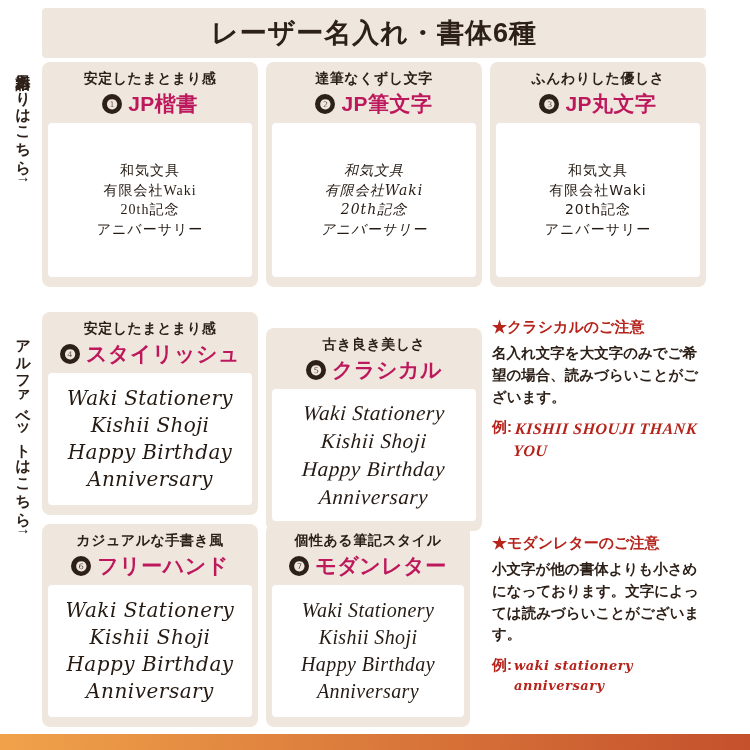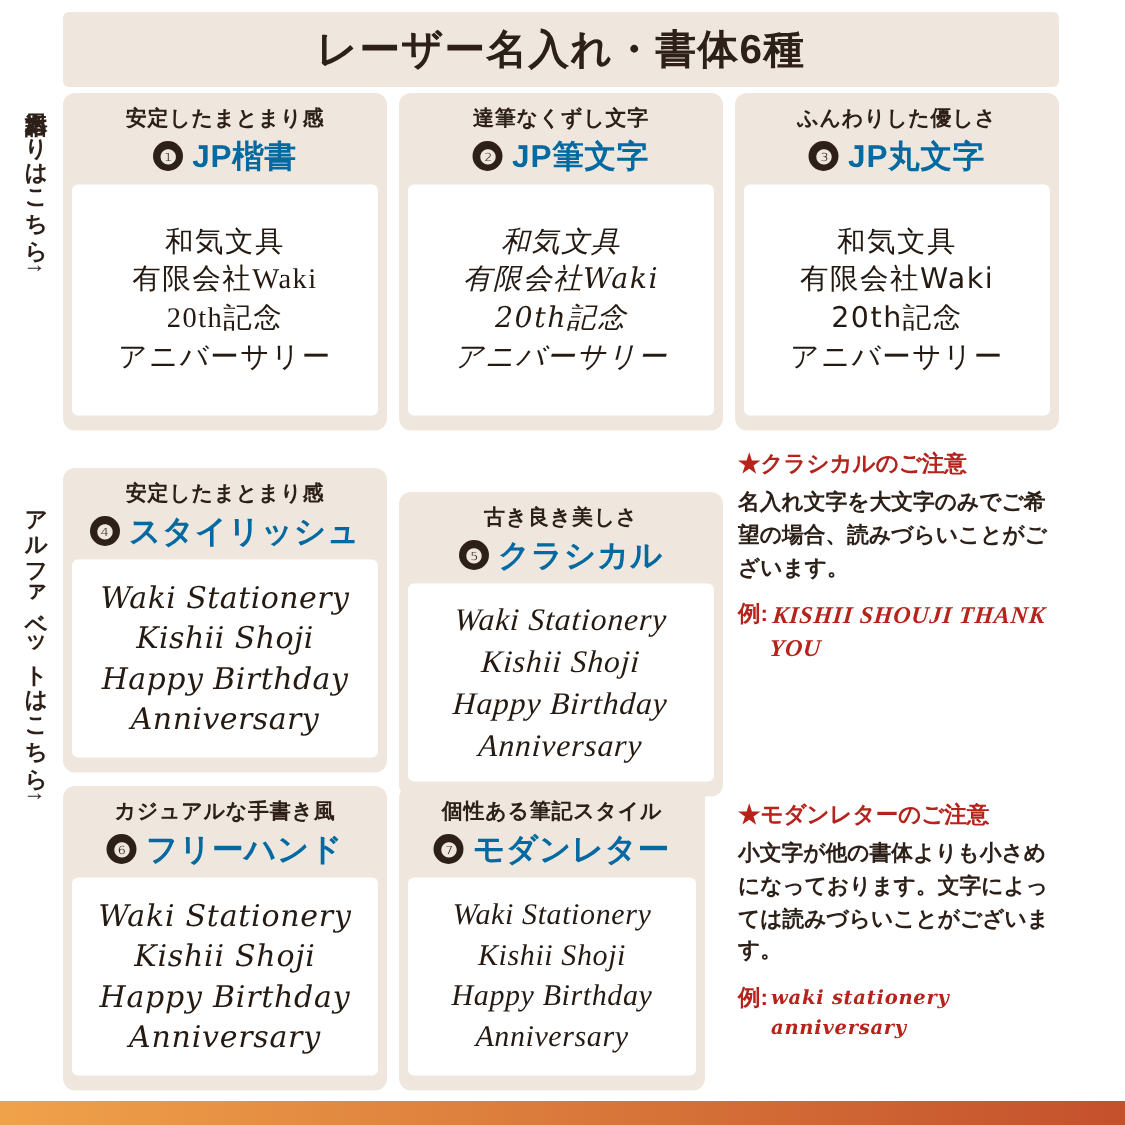--- a/index.html
+++ b/index.html
@@ -99,38 +99,38 @@
     border-radius: 50%;
     background: #2d2018;
     color: #efe7de;
     font-size: 13px;
     font-weight: bold;
     line-height: 1;
   }
   .fontname {
     font-size: 21px;
     font-weight: bold;
-    color: #0369a1;
+    color: #be185d;
     letter-spacing: 0.5px;
   }
   .sample {
     background: #ffffff;
     border-radius: 4px;
     width: 100%;
     flex: 1;
     display: flex;
     flex-direction: column;
     align-items: center;
     justify-content: center;
     gap: 2px;
     padding: 5px 0;
     box-sizing: border-box;
   }
   .sample .line {
-    font-size: 19px;
+    font-size: 14px;
     color: #241a12;
     line-height: 1.25;
     white-space: nowrap;
   }
 
   
   .jp-kaisho .line { font-family: "Liberation Serif", serif; letter-spacing: 1px; }
   .jp-fude .line { font-family: "DejaVu Serif", serif; font-style: italic; letter-spacing: 1px; }
   .jp-maru .line { font-family: "DejaVu Sans", sans-serif; letter-spacing: 1px; }
 
@@ -299,21 +299,21 @@
       <span class="fontname">クラシカル</span>
     </div>
     <div class="sample">
       <div class="line">Waki Stationery</div>
       <div class="line">Kishii Shoji</div>
       <div class="line">Happy Birthday</div>
       <div class="line">Anniversary</div>
     </div>
   </div>
 
-  <div class="note" style="left:492px; top:300px; width:214px; height:200px;">
+  <div class="note" style="left:492px; top:318px; width:214px; height:200px;">
     <div class="note-title">★クラシカルのご注意</div>
     <div class="note-body">名入れ文字を大文字のみでご希望の場合、読みづらいことがございます。</div>
     <div class="note-example">
       <span>例:</span>
       <span class="script-red">KISHII SHOUJI THANK YOU</span>
     </div>
   </div>
 
   <div class="card en-free" style="left:42px; top:524px; width:216px; height:203px;">
     <div class="caption">カジュアルな手書き風</div>

